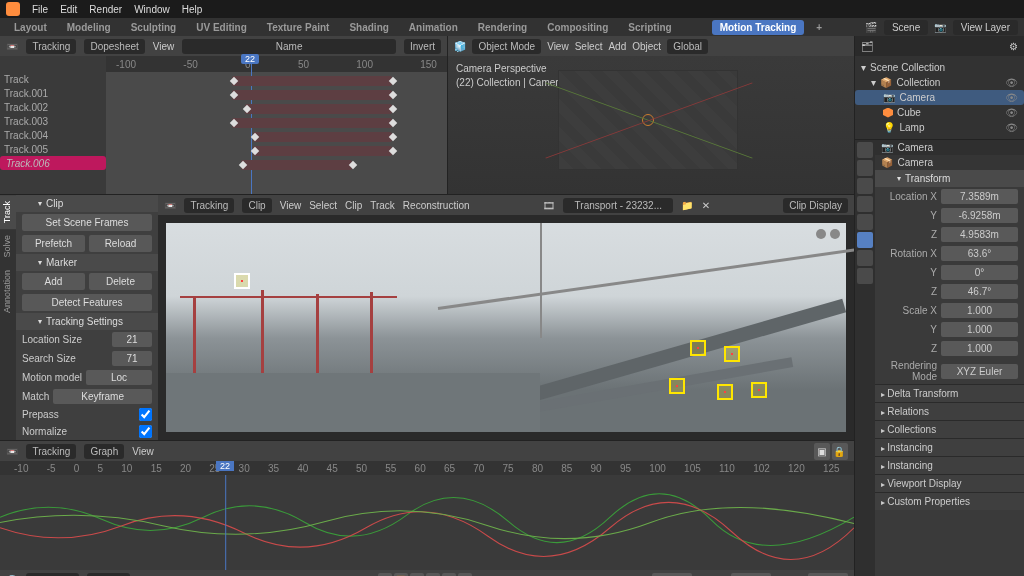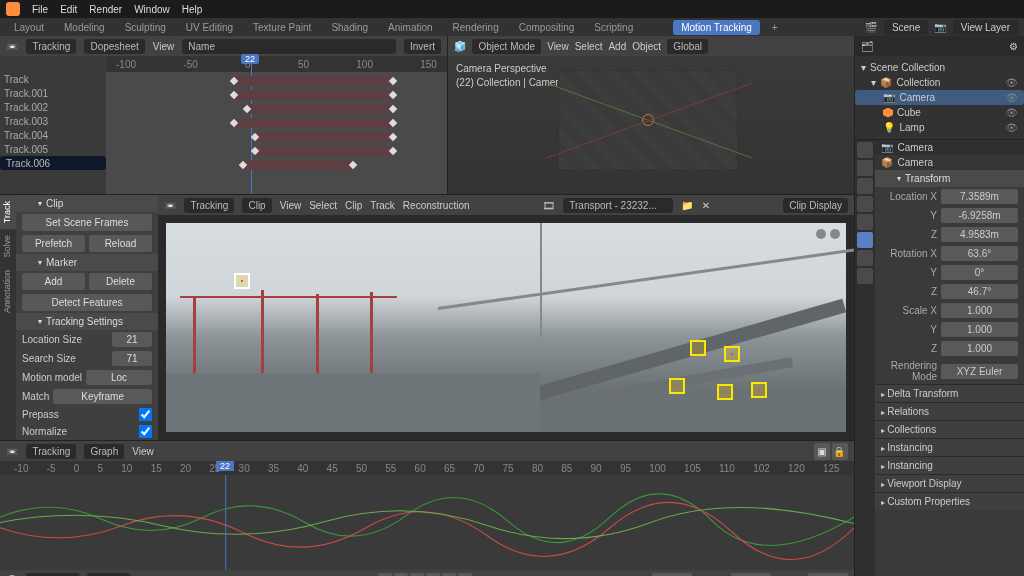--- a/index.html
+++ b/index.html
@@ -2,43 +2,43 @@
 <html><head>
 <meta charset="utf-8">
 <style>
 * { margin:0; padding:0; box-sizing:border-box; font-family:sans-serif; }
 body { background:#393939; color:#ccc; font-size:10px; overflow:hidden; width:1024px; height:576px; }
 .row { display:flex; align-items:center; }
 .topbar { height:18px; background:#1b1b1b; padding:0 6px; gap:12px; }
 .topbar .menu-item { color:#ddd; cursor:pointer; }
 .topbar .logo { width:14px; height:14px; background:#ff8d3e; border-radius:3px; }
 .workspace-tabs { height:18px; background:#323232; padding:0 6px; gap:4px; }
-.ws-tab { padding:2px 8px; color:#9a9a9a; border-radius:3px; cursor:pointer; }
+.ws-tab { padding:2px 8px; color:#9a9a9a; border-radius:3px; cursor:pointer;font-weight:bold; }
 .ws-tab.active { background:#4a76c2; color:#fff;margin-left:28px; }
 .header-right { margin-left:auto; gap:6px; }
 .pill { background:#2a2a2a; padding:2px 8px; border-radius:3px; display:flex; align-items:center; gap:4px; }
 .main-grid { display:grid; grid-template-columns:1fr 170px; grid-template-rows:1fr; height:calc(100% - 18px - 18px); }
 .left-col { display:flex; flex-direction:column; }
 .right-col { background:#3a3a3a; display:flex; flex-direction:column; border-left:1px solid #222;}
 .upper { display:flex; height:158px; }
 .dopesheet { flex:0 0 448px; display:flex; flex-direction:column; background:#393939; border-right:1px solid #222;}
 .ds-header { height:20px; background:#424242; gap:8px; padding:0 6px; }
 .ds-body { flex:1; display:flex; position:relative; }
 .ds-tracks { width:106px; background:#3a3a3a; }
 .ds-track-row { height:14px; padding:0 4px; color:#aaa; display:flex; align-items:center; cursor:pointer;}
-.ds-track-row.sel { background:#0f172a; }
+.ds-track-row.sel { background:#be185d;font-style:italic; }
 .ds-timeline { flex:1; position:relative; background:#4a4a4a; }
 .ds-axis { height:16px; background:#333; display:flex; justify-content:space-between; padding:0 10px; color:#888; align-items:center;}
 .ds-bar { position:absolute; height:10px; background:#5d3e42; border-radius:2px; }
 .ds-key { position:absolute; width:6px; height:6px; background:#ddd; transform:rotate(45deg); }
 .ds-playhead { position:absolute; top:0; bottom:0; width:1px; background:#4a76c2; }
 .ds-playhead::before { content:attr(data-frame); position:absolute; top:-2px; left:-10px; background:#4a76c2; color:#fff; padding:0 4px; font-size:9px; border-radius:2px;}
 .viewport3d { flex:1; background:#393939; position:relative; display:flex; flex-direction:column;}
 .vp-header { height:20px; background:#424242; gap:6px; padding:0 6px;}
-.sel { background:#2a2a2a; padding:2px 6px; border-radius:3px; color:#bbb; }
+.sel { background:#2a2a2a; padding:2px 6px; border-radius:3px; color:#bbb;text-align:center; }
 .vp-canvas { flex:1; position:relative; background:linear-gradient(180deg,#3a3a3a,#333); }
 .vp-info { position:absolute; left:8px; top:6px; color:#ccc; line-height:14px; }
 .vp-cam { position:absolute; left:110px; top:14px; width:180px; height:100px; border:1px solid #333; background:repeating-linear-gradient(45deg,#3d3d3d 0 10px,#3a3a3a 10px 20px);}
 .vp-cross { position:absolute; left:50%; top:50%; width:12px; height:12px; border:1px solid #c97b2e; border-radius:50%; transform:translate(-50%,-50%);}
 .clip-area { flex:1; display:flex; min-height:0; border-top:1px solid #222;}
 .clip-sidebar { width:142px; background:#3f3f3f; display:flex; flex-direction:column; }
 .side-tabs { width:16px; background:#333; display:flex; flex-direction:column; }
 .side-tab { writing-mode:vertical-rl; transform:rotate(180deg); padding:6px 2px; color:#999; cursor:pointer; font-size:9px;}
 .side-tab.active { background:#4a4a4a; color:#fff; }
 .clip-viewer { flex:1; display:flex; flex-direction:column; }

